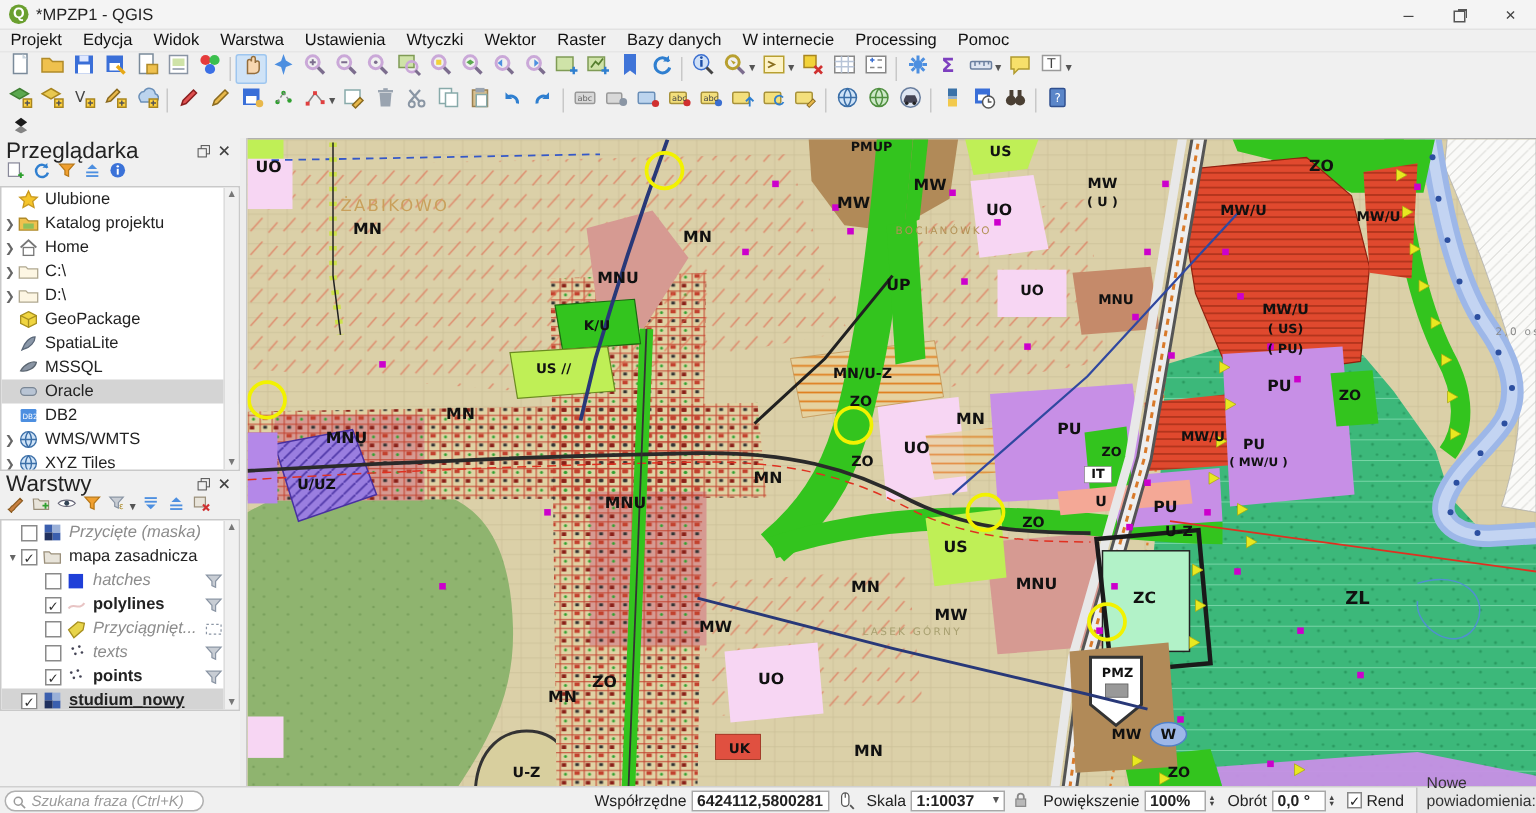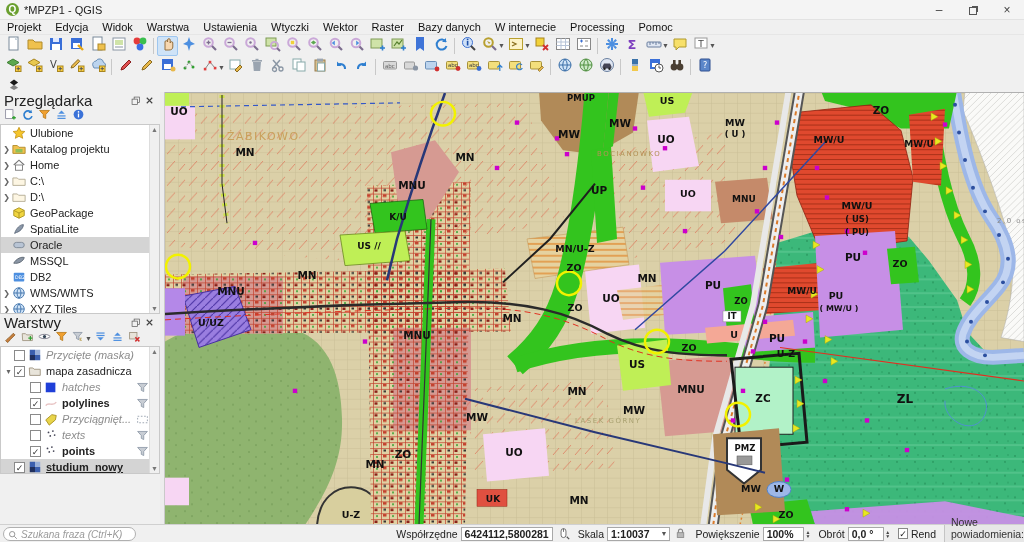--- a/index.html
+++ b/index.html
@@ -626,33 +626,33 @@
           </svg></span>
         <span>GeoPackage</span>
       </div>
       <div class="trow">
         <span class="exp"></span>
         <span class="licon"><svg viewBox="0 0 16 16">
             <path d="M3 13C5 7 9 3 13 3c0 4-4 8-8 9z" fill="#8a97a8" stroke="#5a6778"></path>
           </svg></span>
         <span>SpatiaLite</span>
       </div>
+      <div class="trow">
+        <span class="exp"></span>
+        <span class="licon"><svg viewBox="0 0 16 16">
+            <path d="M2 10.5C5 5 11 3 14 4c-1 4.5-7 7.5-12 6.5z" fill="#8a95a4" stroke="#5a6570"></path>
+          </svg></span>
+        <span>MSSQL</span>
+      </div>
       <div class="trow sel">
         <span class="exp"></span>
         <span class="licon"><svg viewBox="0 0 16 16">
             <rect x="2" y="5" width="12" height="6" rx="3" fill="#b8c4d4" stroke="#7a8694"></rect>
           </svg></span>
         <span>Oracle</span>
-      </div>
-      <div class="trow">
-        <span class="exp"></span>
-        <span class="licon"><svg viewBox="0 0 16 16">
-            <path d="M2 10.5C5 5 11 3 14 4c-1 4.5-7 7.5-12 6.5z" fill="#8a95a4" stroke="#5a6570"></path>
-          </svg></span>
-        <span>MSSQL</span>
       </div>
       <div class="trow">
         <span class="exp"></span>
         <span class="licon"><svg viewBox="0 0 16 16">
             <rect x="2" y="3" width="12" height="10" rx="1" fill="#4d8fe0"></rect>
             <text x="3.4" y="10.6" font-size="5.5" fill="#fff" font-family="DejaVu Sans">DB2</text>
           </svg></span>
         <span>DB2</span>
       </div>
       <div class="trow">

